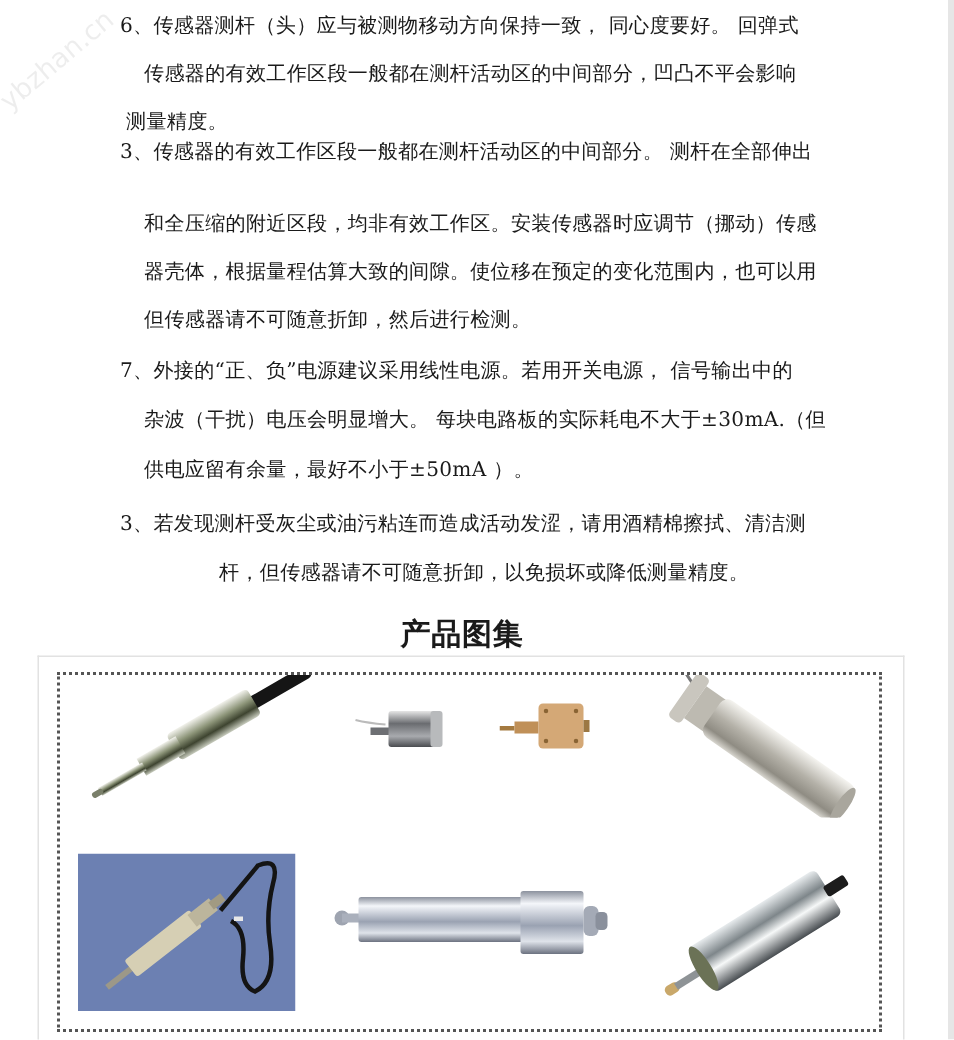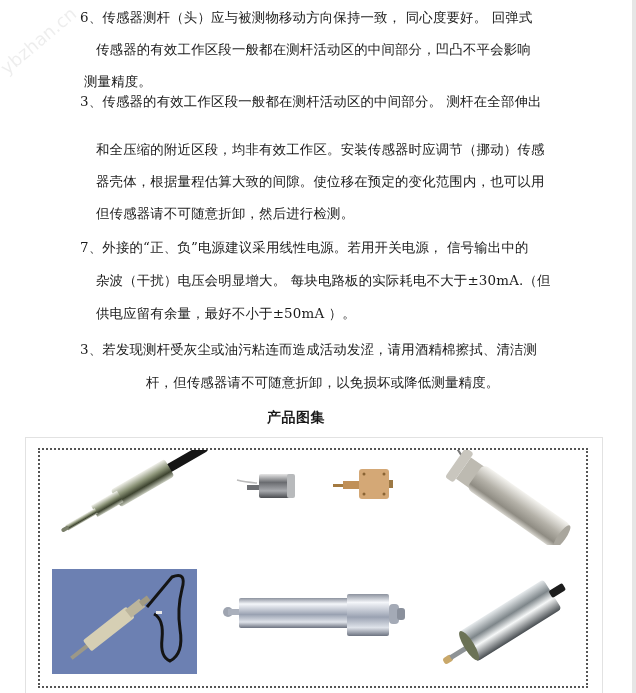--- a/index.html
+++ b/index.html
@@ -9,21 +9,21 @@
     font-family: "DejaVu Serif", "Liberation Serif", serif;
     color: #1a1a1a;
   }
   .right-rule { position: absolute; left: 632px; top: 0; width: 4px; height: 693px; background: #e6e6e6; }
   .line {
     position: absolute; font-size: 13.4px; line-height: 16px; white-space: nowrap;
     letter-spacing: 0.2px;
   }
   .title {
     position: absolute; left: 267px; top: 409px; font-family: "DejaVu Sans", "Liberation Sans", sans-serif;
-    font-weight: bold; font-size: 14px; letter-spacing: 0.5px;
+    font-weight: bold; font-size: 20px; letter-spacing: 0.5px;
   }
   .watermark {
     position: absolute; font-family: "DejaVu Sans", sans-serif; font-size: 18px; color: rgba(0,0,0,0.07);
     transform: rotate(-40deg); white-space: nowrap;
   }
   .gallery-panel {
     position: absolute; left: 25px; top: 437px; width: 576px; height: 258px;
     border-top: 1px solid #e2e2e2; border-left: 1px solid #e2e2e2; border-right: 1px solid #e2e2e2;
     background: #fff;
   }

